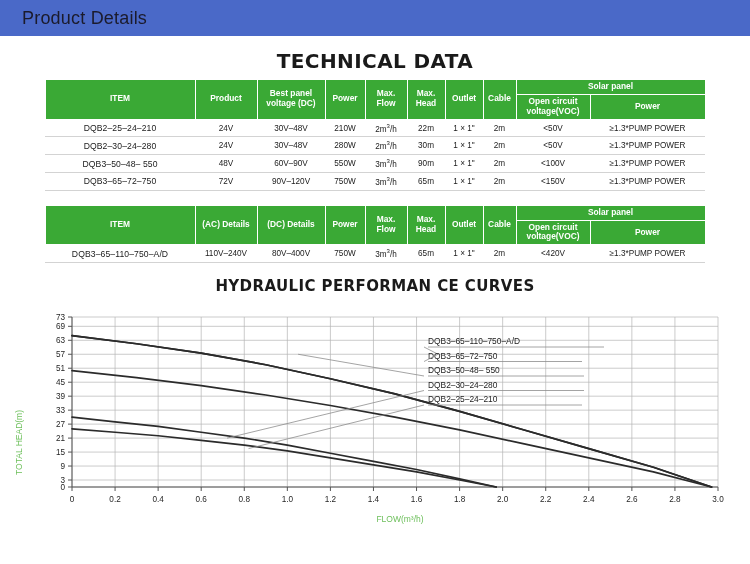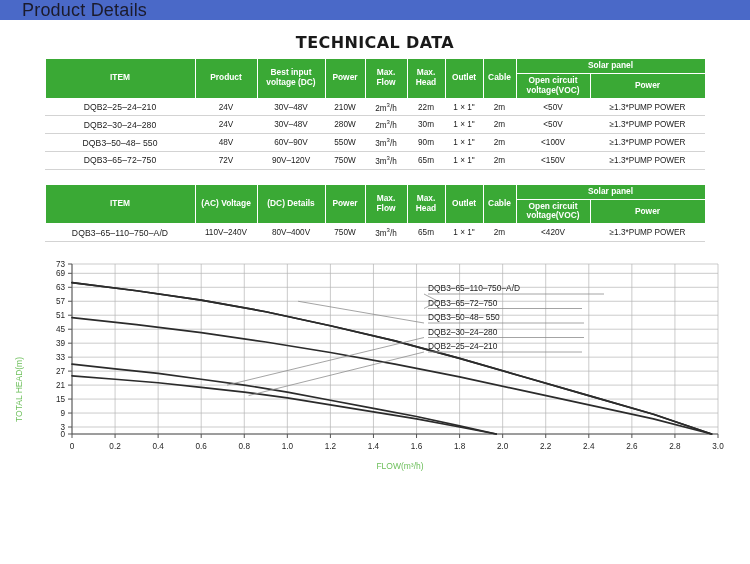--- a/index.html
+++ b/index.html
@@ -5,41 +5,41 @@
   html,body{margin:0;padding:0;}
   body{
     width:750px;height:564px;
     background:#ffffff;
     font-family:"Liberation Sans", sans-serif;
     overflow:hidden;
     position:relative;
   }
   
   #header-bar{
-    width:750px;height:20px;
+    width:750px;height:36px;
     background:#4a69c8;
     display:flex;align-items:center;
     box-sizing:border-box;
     padding-left:22px;
   }
   #header-title{
     color:#1b1b2c;
     font-size:18px;
     font-family:"Liberation Sans", sans-serif;
     letter-spacing:.2px;
   }
   
   .section-title{
     text-align:center;
     font-weight:bold;
     color:#1a1a1a;
     font-family:"DejaVu Sans", sans-serif;
     letter-spacing:.4px;
   }
-  #tech-title{font-size:16px;margin-top:13px;}
+  #tech-title{font-size:20px;margin-top:13px;}
   #curve-title{font-size:15px;margin-top:0;}
   
   .spec-table{
     border-collapse:collapse;
     table-layout:fixed;
     font-size:8.2px;
     color:#1a1a1a;
     margin:0 auto;
   }
   .spec-table th{
@@ -110,21 +110,21 @@
       <col style="width:38px">
       <col style="width:38px">
       <col style="width:33px">
     <col style="width:74px">
       <col style="width:115px">
   </colgroup>
   <thead>
     <tr>
       <th rowspan="2">ITEM</th>
       <th rowspan="2">Product</th>
-      <th rowspan="2">Best input voltage (DC)</th>
+      <th rowspan="2">Best panel voltage (DC)</th>
       <th rowspan="2">Power</th>
       <th rowspan="2">Max. Flow</th>
       <th rowspan="2">Max. Head</th>
       <th rowspan="2">Outlet</th>
       <th rowspan="2">Cable</th>
       <th colspan="2">Solar panel</th>
     </tr>
     <tr>
       <th>Open circuit voltage(VOC)</th>
       <th>Power</th>
@@ -191,21 +191,21 @@
     <col style="width:42px">
       <col style="width:38px">
       <col style="width:38px">
       <col style="width:33px">
     <col style="width:74px">
       <col style="width:115px">
   </colgroup>
   <thead>
     <tr>
       <th rowspan="2">ITEM</th>
-      <th rowspan="2">(AC) Voltage</th>
+      <th rowspan="2">(AC) Details</th>
       <th rowspan="2">(DC) Details</th>
       <th rowspan="2">Power</th>
       <th rowspan="2">Max. Flow</th>
       <th rowspan="2">Max. Head</th>
       <th rowspan="2">Outlet</th>
       <th rowspan="2">Cable</th>
       <th colspan="2">Solar panel</th>
     </tr>
     <tr>
       <th>Open circuit voltage(VOC)</th>
@@ -222,20 +222,21 @@
         <td>65m</td>
         <td>1 × 1"</td>
         <td>2m</td>
         <td>&lt;420V</td>
         <td>≥1.3*PUMP POWER</td>
       </tr>
     </tbody>
 </table>
 
 <div id="chart-block">
+  <div id="curve-title" class="section-title" style="margin-top:14px;">HYDRAULIC PERFORMAN CE CURVES</div>
   <svg id="chart-svg" width="750" height="235" viewBox="0 0 750 235">
     <g id="grid-group">
         <line x1="72" y1="192" x2="718" y2="192" class="grid-line"></line>
         <line x1="72" y1="185.013698630137" x2="718" y2="185.013698630137" class="grid-line"></line>
         <line x1="72" y1="171.04109589041096" x2="718" y2="171.04109589041096" class="grid-line"></line>
         <line x1="72" y1="157.06849315068493" x2="718" y2="157.06849315068493" class="grid-line"></line>
         <line x1="72" y1="143.0958904109589" x2="718" y2="143.0958904109589" class="grid-line"></line>
         <line x1="72" y1="129.12328767123287" x2="718" y2="129.12328767123287" class="grid-line"></line>
         <line x1="72" y1="115.15068493150686" x2="718" y2="115.15068493150686" class="grid-line"></line>
         <line x1="72" y1="101.17808219178082" x2="718" y2="101.17808219178082" class="grid-line"></line>

